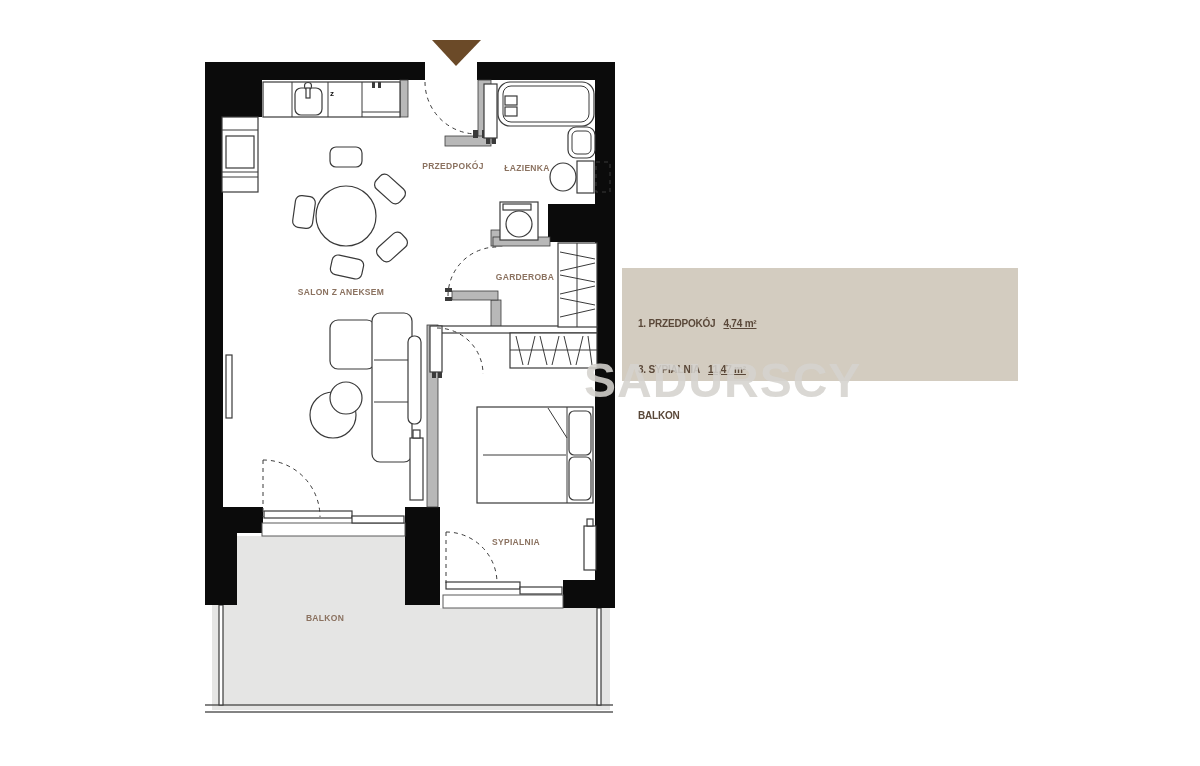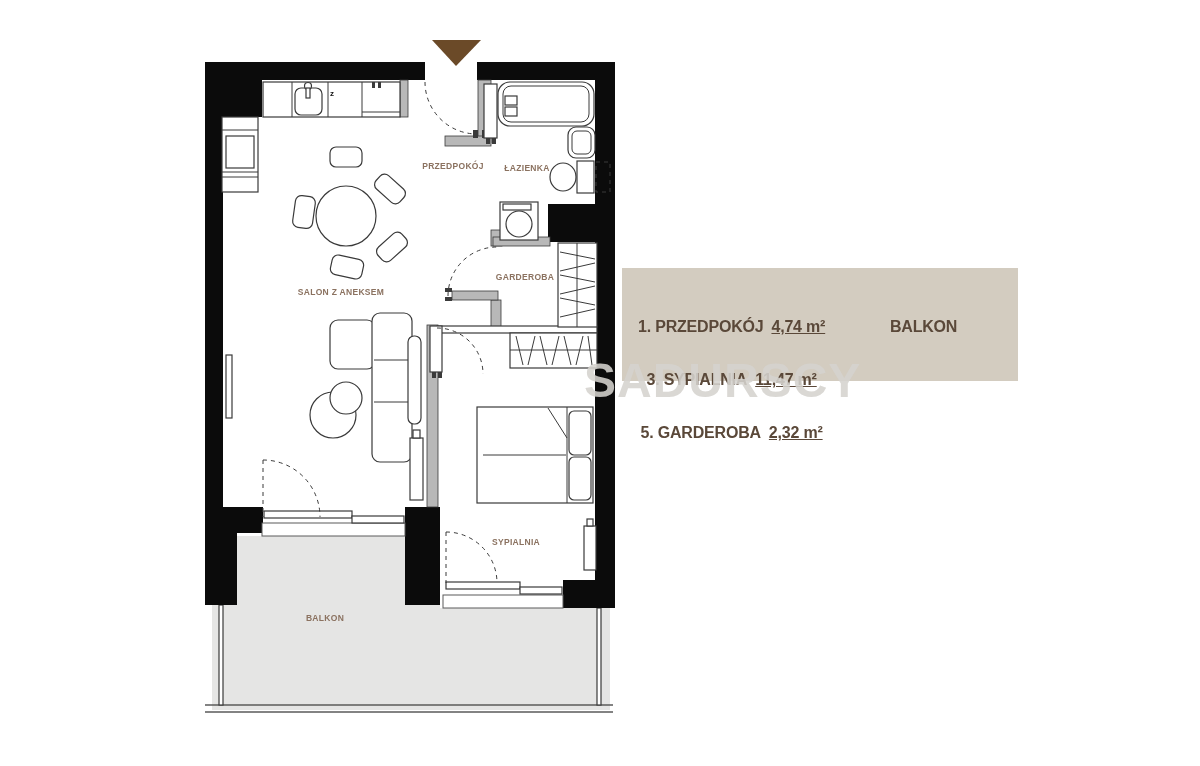--- a/index.html
+++ b/index.html
@@ -6,22 +6,22 @@
   #stage{position:relative;width:1200px;height:766px;background:#ffffff;overflow:hidden;
          font-family:"Liberation Sans",sans-serif;}
   #plan-svg{position:absolute;left:0;top:0;z-index:1;}
 
   
   #legend{position:absolute;left:622px;top:268px;width:396px;height:113px;
           background:#d3ccc0;z-index:3;box-sizing:border-box;
           padding:15px 16px 12px 16px;
           display:grid;grid-template-columns:1fr 1fr;grid-auto-flow:column;
           grid-template-rows:repeat(3,1fr);column-gap:28px;}
-  .lrow{display:flex;align-items:center;justify-content:center;
-        color:#5a4839;font-size:16px;font-weight:700;letter-spacing:-0.2px;white-space:nowrap;margin-top:35px;}
+  .lrow{display:flex;align-items:center;justify-content:flex-start;
+        color:#5a4839;font-size:10px;font-weight:700;letter-spacing:-0.2px;white-space:nowrap;margin-top:35px;}
   .larea{margin-left:8px;text-decoration:underline;}
 
   
   #watermark{position:absolute;left:584px;top:357px;z-index:4;
              font-size:48px;font-weight:800;letter-spacing:1px;line-height:1;
              color:rgba(213,211,206,0.88);pointer-events:none;}
 
   
   .wall{fill:#0b0b0b;stroke:none;}
   .gwall{fill:#b8b8b8;stroke:#3a3a3a;stroke-width:0.8;}
@@ -229,24 +229,20 @@
   <div id="legend">
     <div class="lrow">
       <span>1. PRZEDPOKÓJ</span>
       <span class="larea">4,74 m²</span>
     </div>
     <div class="lrow">
       <span>3. SYPIALNIA</span>
       <span class="larea">11,47 m²</span>
     </div>
     <div class="lrow">
-      <span>5. GARDEROBA</span>
-      <span class="larea">2,32 m²</span>
-    </div>
-    <div class="lrow">
       <span>BALKON</span>
       <span class="larea"></span>
     </div>
   </div>
 
   <div id="watermark">SADURSCY</div>
 
 </div>
 
 </body></html>

